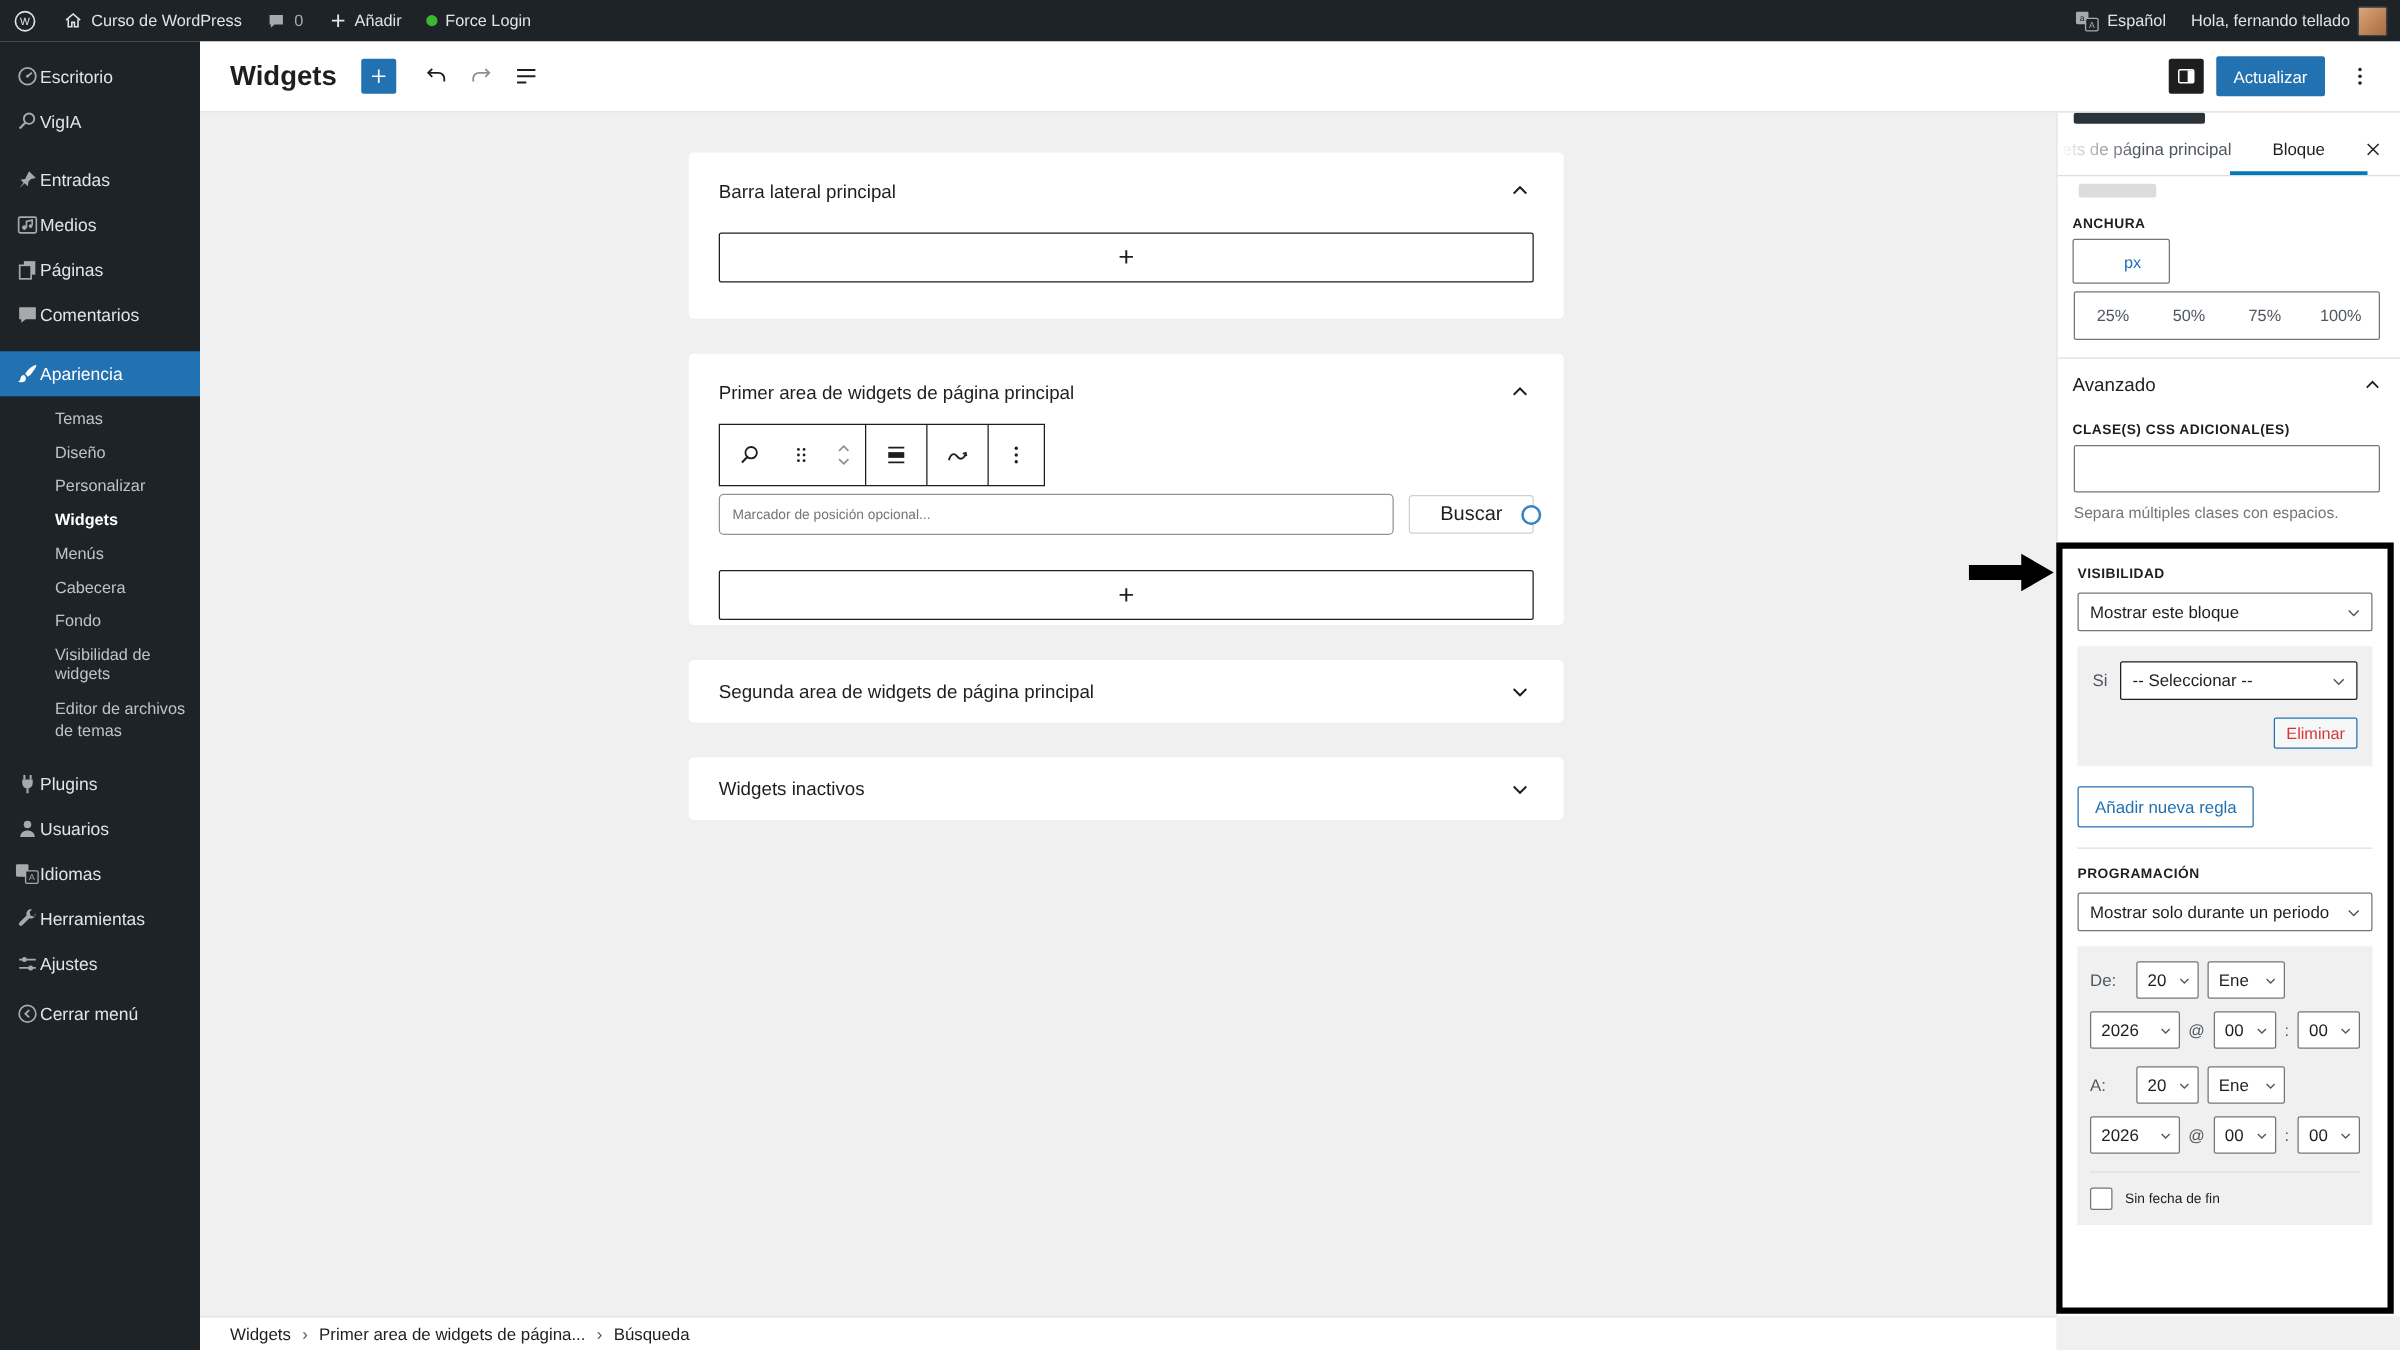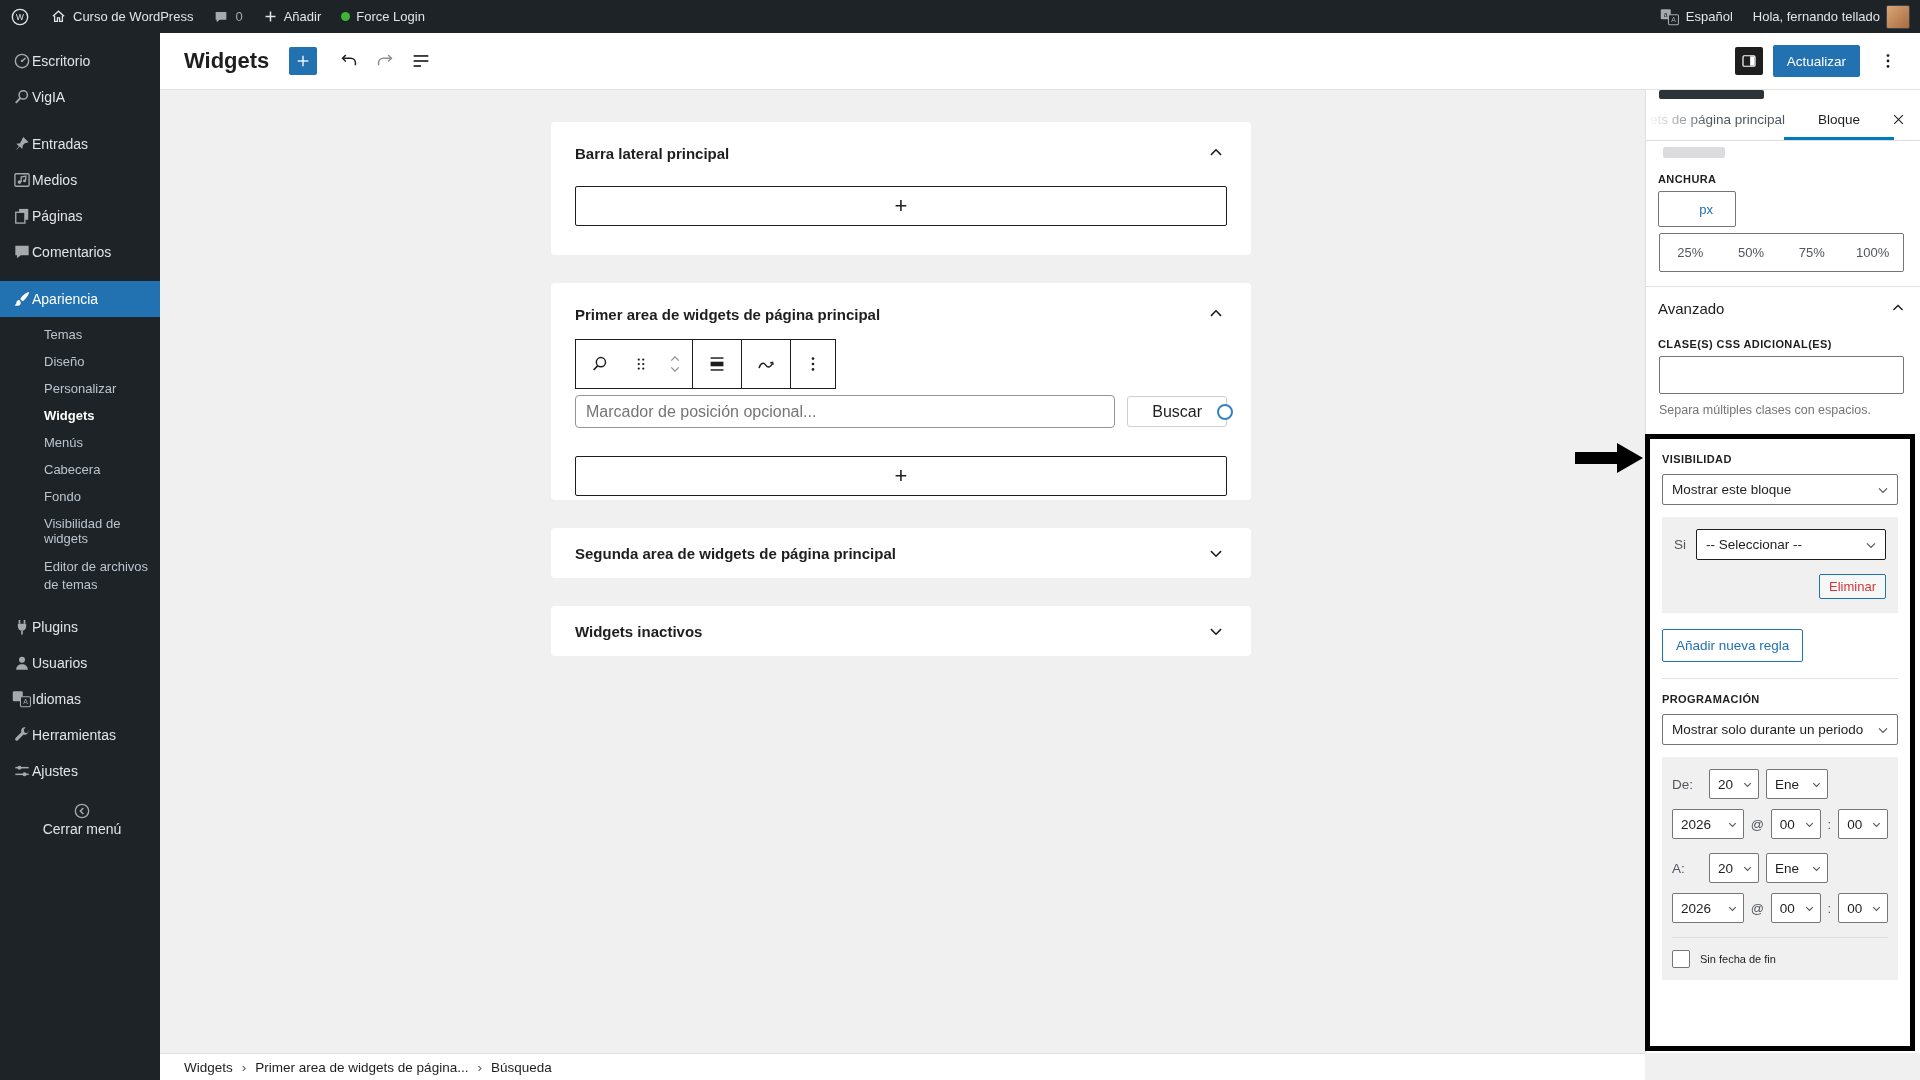--- a/index.html
+++ b/index.html
@@ -32,31 +32,31 @@
   .plusbtn{width:28px;height:28px;background:#2271b1;border:none;border-radius:2px;display:flex;align-items:center;justify-content:center;cursor:pointer;margin-right:14px;}
   .hbtn{width:36px;height:36px;background:none;border:none;display:flex;align-items:center;justify-content:center;cursor:pointer;}
   .ed-right{margin-left:auto;display:flex;align-items:center;gap:10px;padding-right:14px;}
   .paneltoggle{width:28px;height:28px;background:#1e1e1e;border:none;border-radius:2px;display:flex;align-items:center;justify-content:center;cursor:pointer;}
   .updatebtn{height:32px;padding:0 14px;background:#2271b1;color:#fff;border:none;border-radius:2px;font-size:13.5px;cursor:pointer;font-family:inherit;}
 
   
   .cards{position:absolute;left:551px;top:122px;width:700px;}
   .card{background:#fff;border-radius:4px;box-sizing:border-box;padding:20px 24px 24px;margin-bottom:28px;}
   .card-head{display:flex;align-items:center;justify-content:space-between;}
-  .card-title{font-size:15px;font-weight:700;color:#1e1e1e;}
+  .card-title{font-size:15px;font-weight:400;color:#1e1e1e;}
   .chevbtn{background:none;border:none;padding:0;cursor:pointer;display:flex;}
   .card.closed{padding:14px 24px;margin-bottom:28px;}
   .appender{height:38px;border:1px solid #1e1e1e;border-radius:2px;display:flex;align-items:center;justify-content:center;font-size:22px;color:#1e1e1e;cursor:pointer;margin-top:22px;}
   .btoolbar{display:inline-flex;border:1px solid #1e1e1e;background:#fff;margin-top:14px;}
   .tb-group{display:flex;border-right:1px solid #1e1e1e;}
   .tb-group:last-child{border-right:none;}
   .tb-btn{height:48px;width:48px;background:none;border:none;display:flex;align-items:center;justify-content:center;cursor:pointer;}
   .tb-btn.narrow{width:34px;}
   .searchrow{display:flex;align-items:center;margin-top:6px;}
-  .search-input{width:581px;height:33px;box-sizing:border-box;border:1px solid #949494;border-radius:4px;padding:0 10px;font-size:16px;font-family:inherit;color:#1e1e1e;}
+  .search-input{width:581px;height:33px;box-sizing:border-box;border:1px solid #949494;border-radius:4px;padding:0 10px;font-size:11px;font-family:inherit;color:#1e1e1e;}
   .search-input::placeholder{color:#757575;}
   .search-btnwrap{position:relative;margin-left:12px;}
   .search-btn{height:31px;padding:0 24px;background:#fff;border:1px solid #cfcfcf;border-radius:3px;font-size:16px;color:#1e1e1e;cursor:pointer;font-family:inherit;}
   .handle-circle{position:absolute;right:-6px;top:50%;margin-top:-8px;width:16px;height:16px;border-radius:50%;background:#fff;border:2.5px solid #3582c4;box-sizing:border-box;}
 
   
   .bcrumb{position:absolute;left:160px;top:1053px;width:1485px;height:27px;background:#fff;display:flex;align-items:center;font-size:13.5px;color:#1e1e1e;box-sizing:border-box;padding-left:24px;border-top:1px solid #e0e0e0;}
   .bc-sep{color:#50575e;margin:0 9px;}
   .bc-item{cursor:pointer;}
 
@@ -280,21 +280,21 @@
       <span class="ic">
           <svg width="20" height="20" viewBox="0 0 24 24">
             <line x1="4" y1="8" x2="20" y2="8" stroke="#a7aaad" stroke-width="1.8"></line>
             <circle cx="9" cy="8" r="2.4" fill="#a7aaad"></circle>
             <line x1="4" y1="16" x2="20" y2="16" stroke="#a7aaad" stroke-width="1.8"></line>
             <circle cx="15" cy="16" r="2.4" fill="#a7aaad"></circle>
           </svg>
         </span>
       <span>Ajustes</span>
     </div>
-    <div class="mi" style="margin-top:4px;flex-direction:column;">
+    <div class="mi" style="margin-top:4px;">
       <span class="ic">
           <svg width="20" height="20" viewBox="0 0 24 24">
             <circle cx="12" cy="12" r="8" fill="none" stroke="#a7aaad" stroke-width="1.6"></circle>
             <path d="M13.6 8.5 10 12l3.6 3.5" fill="none" stroke="#a7aaad" stroke-width="1.8"></path>
           </svg>
         </span>
       <span>Cerrar menú</span>
     </div>
   </div>
 

